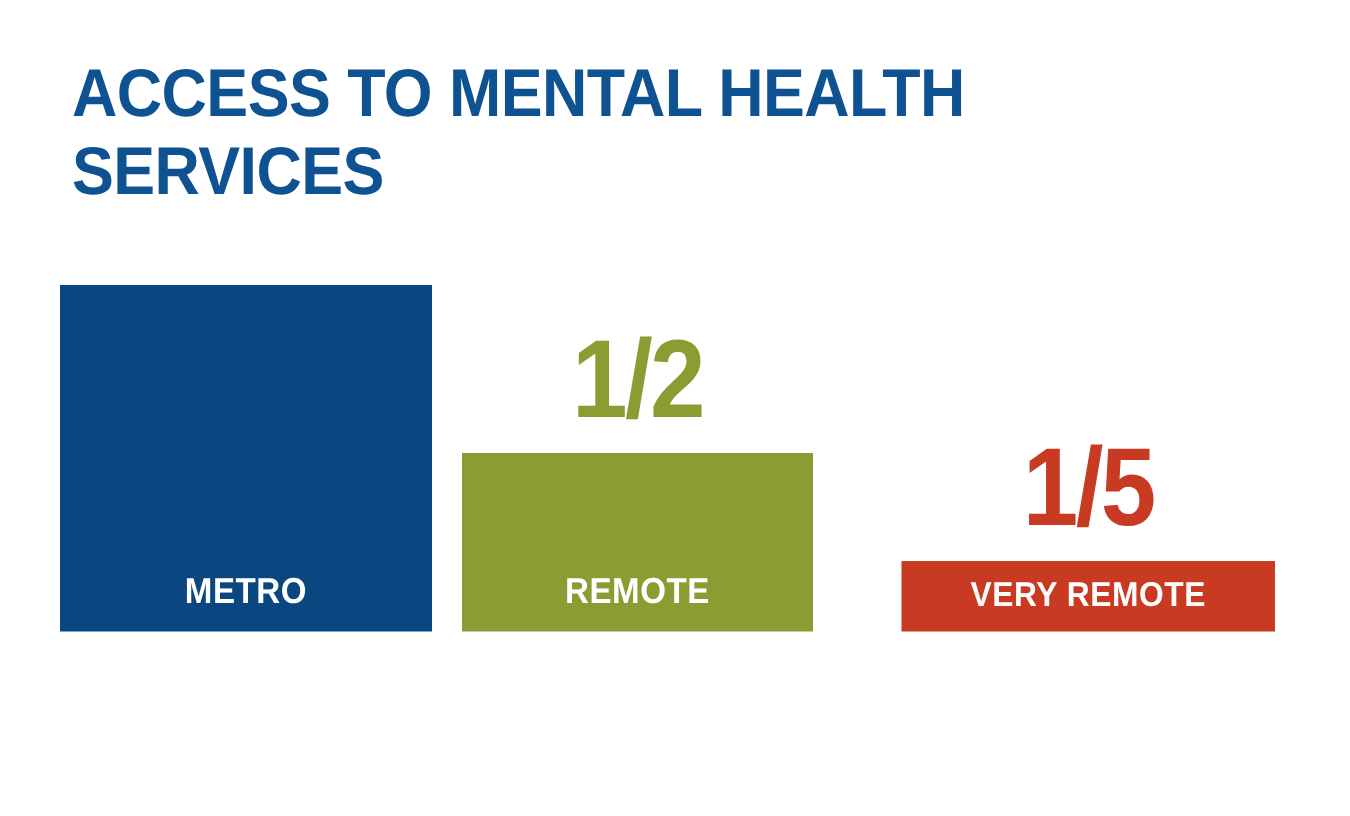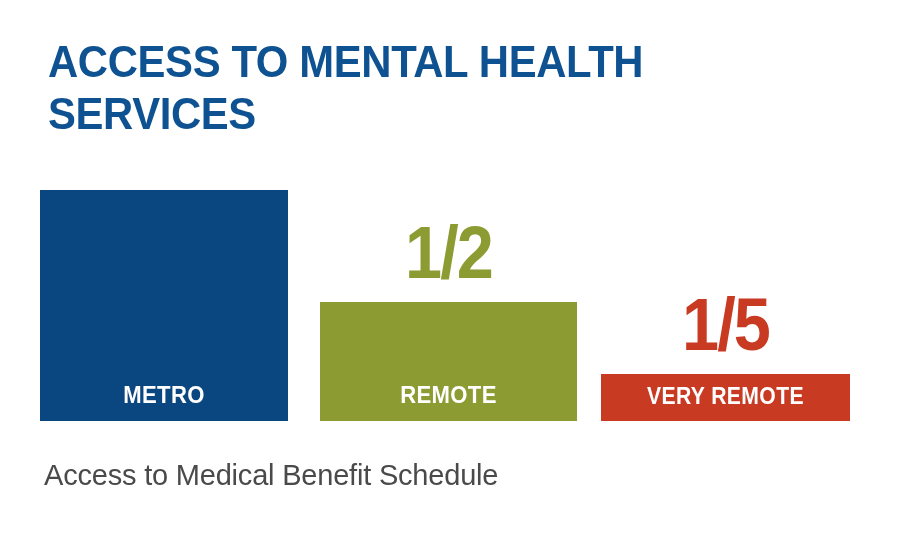--- a/index.html
+++ b/index.html
@@ -88,21 +88,21 @@
     transform-origin: center bottom;
     white-space: nowrap;
   }
 
   
   #group-metro { left: 40px; width: 248px; height: 279px; }
   #group-metro .bar { height: 231px; background: #0A4680; }
   #group-metro .bar-label { bottom: 12px; }
 
   
-  #group-remote { left: 320px; width: 257px; height: 119px; }
+  #group-remote { left: 308px; width: 234px; height: 119px; }
   #group-remote .bar { height: 119px; background: #8C9C32; }
   #group-remote .bar-label { bottom: 12px; }
   #group-remote .value-label { bottom: 131px; color: #8C9C32; }
 
   
   #group-very-remote { left: 601px; width: 249px; height: 61px; }
   #group-very-remote .bar { height: 47px; background: #C93A22; }
   #group-very-remote .bar-label { bottom: 11px; font-size: 23px; }
   #group-very-remote .value-label { bottom: 59px; color: #C93A22; }
 
@@ -141,15 +141,14 @@
     </div>
 
     <div class="bar-group" id="group-very-remote">
       <div class="value-label">1/5</div>
       <div class="bar"></div>
       <div class="bar-label">VERY REMOTE</div>
     </div>
 
   </div>
 
-  <div class="caption">Access to Medical Benefit Schedule</div>
 
 </div>
 
 </body></html>

